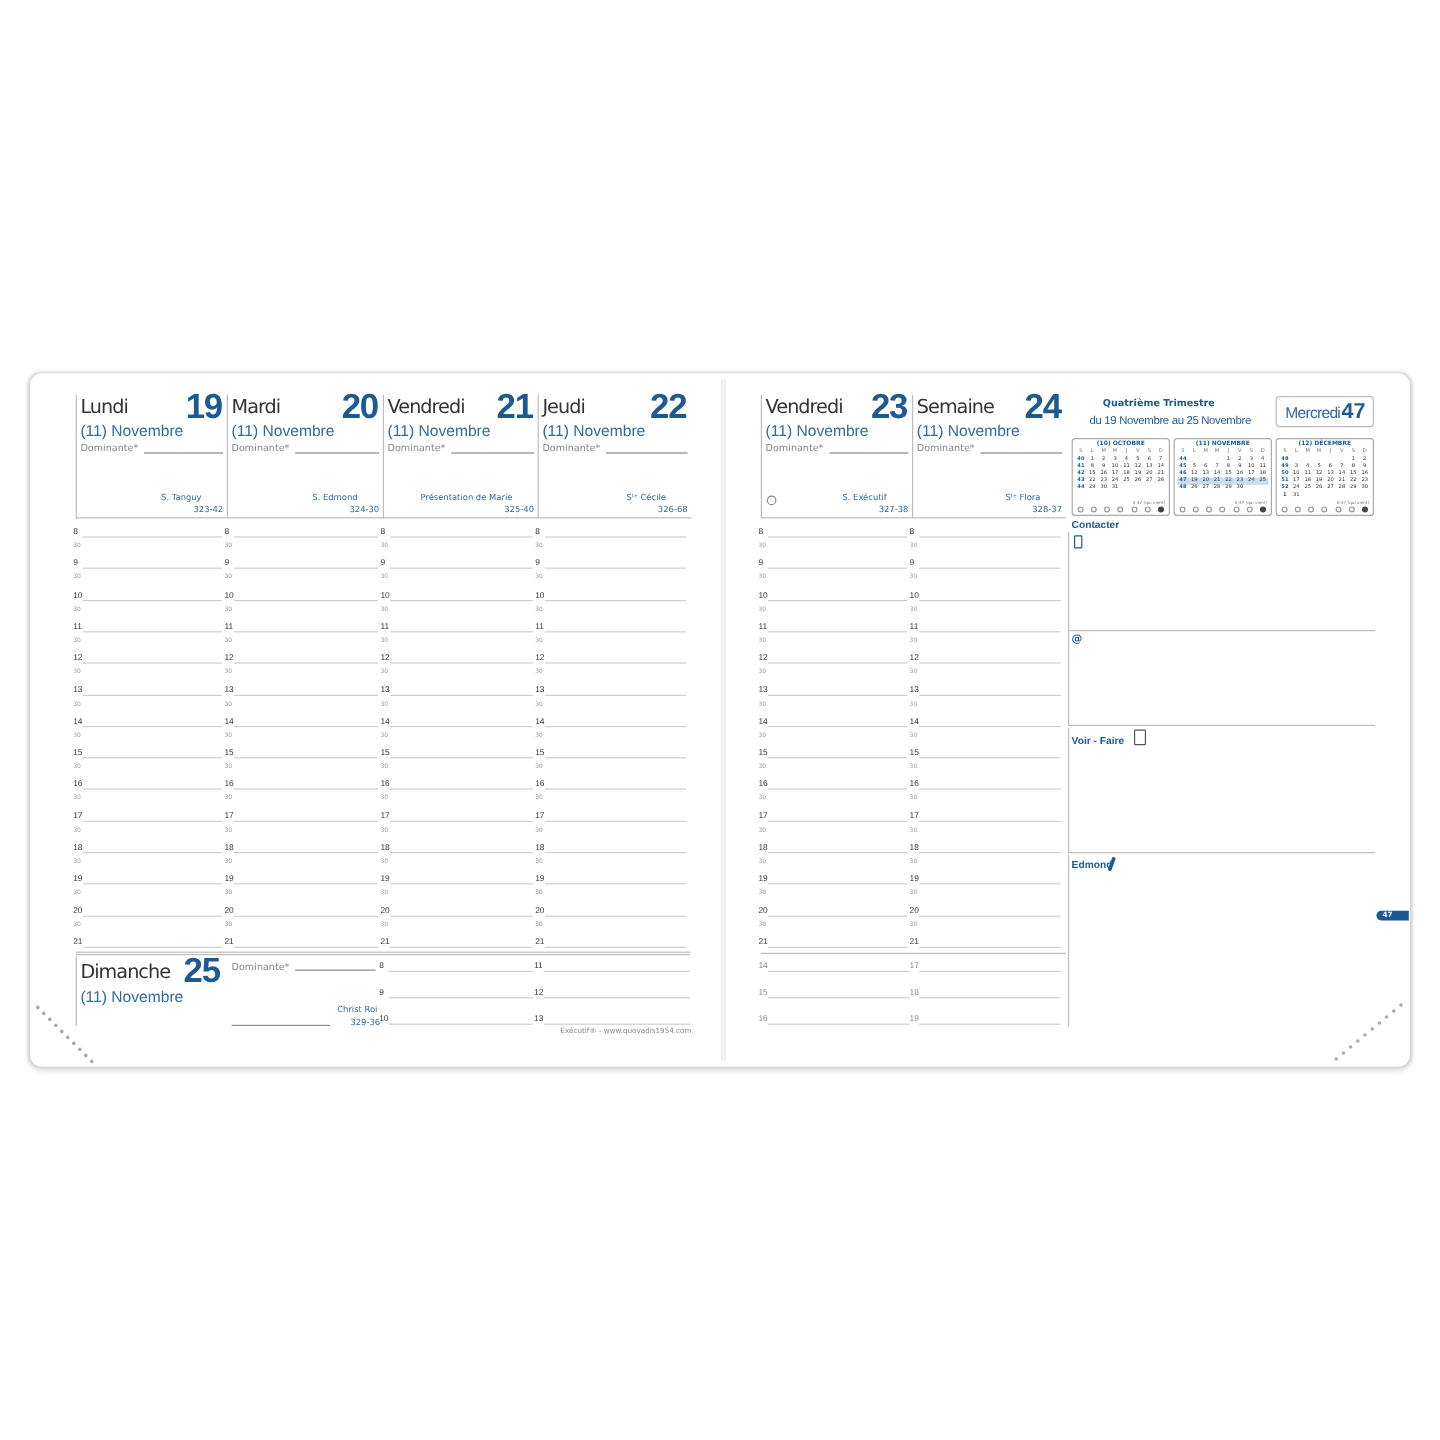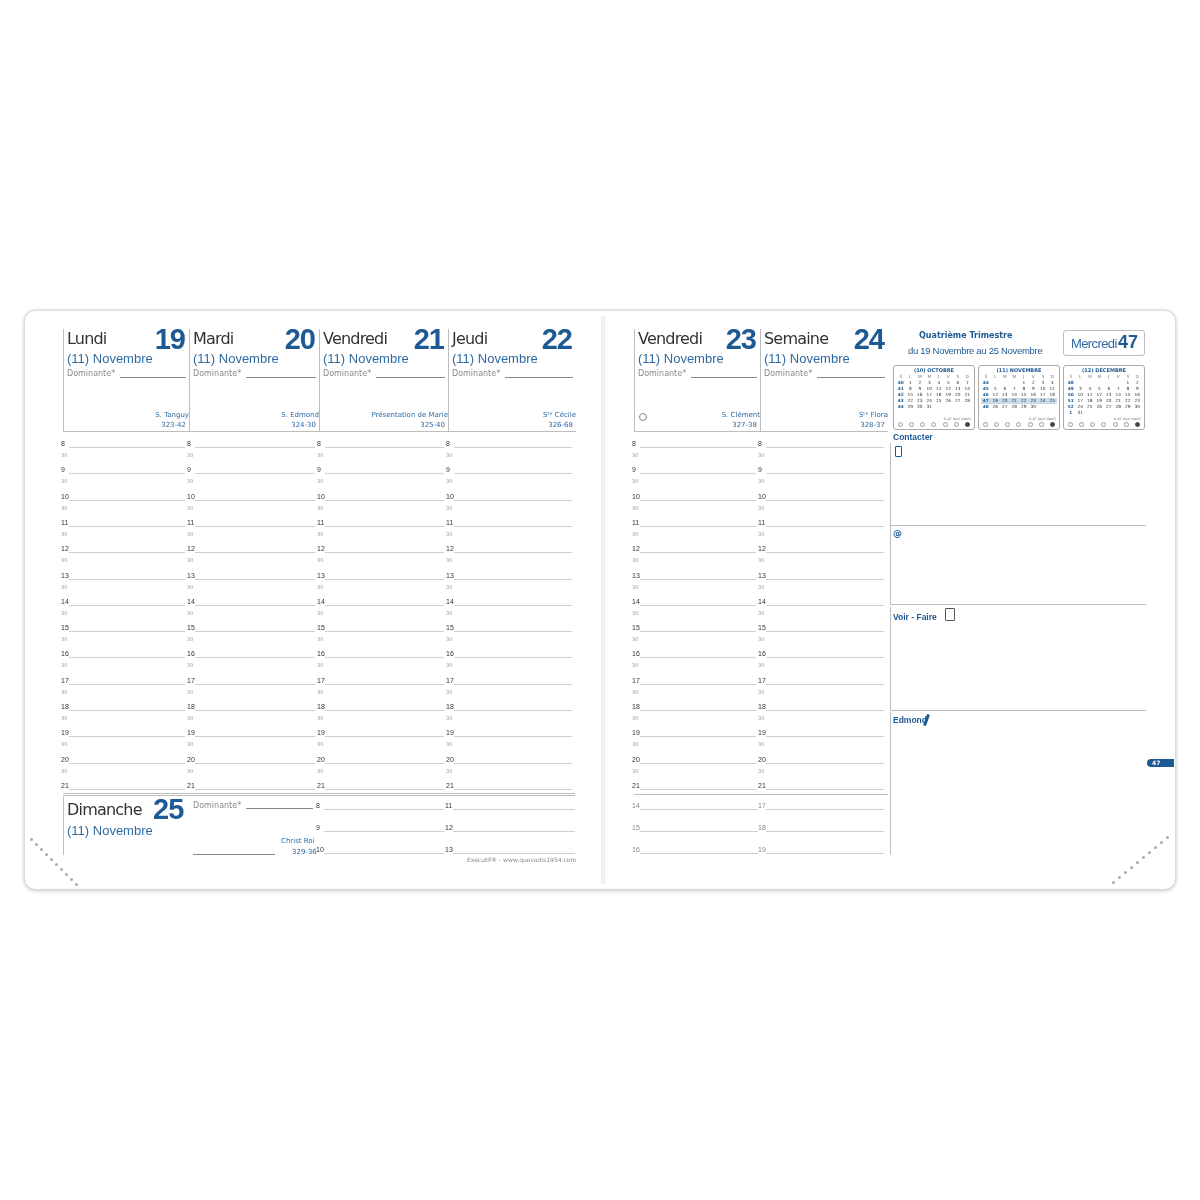--- a/index.html
+++ b/index.html
@@ -5,21 +5,21 @@
   html,body{margin:0;padding:0;background:#ffffff;}
   body{width:1200px;height:1200px;position:relative;font-family:"DejaVu Sans","Liberation Sans",sans-serif;color:#333;overflow:hidden;}
   .planner{position:absolute;left:25px;top:311px;width:1150px;height:578px;background:#fff;border-radius:10px;box-shadow:0 0 3px 1px #cfcfcf, 0 2px 5px #d8d8d8;}
   .gutter{position:absolute;left:601px;top:316px;width:4px;height:568px;background:linear-gradient(90deg,#e8e8e8,#f6f6f6,#e8e8e8);}
   .day-head{position:absolute;height:103px;border-left:1px solid #bdbdbd;border-bottom:1px solid #bdbdbd;box-sizing:border-box;}
   .dname{position:absolute;left:3px;top:0px;font-size:16px;color:#333;letter-spacing:-0.8px;font-family:"DejaVu Sans",sans-serif;}
   .dnum{position:absolute;right:4px;top:-6px;font-size:29px;font-weight:bold;color:#1d5a93;letter-spacing:-1px;font-family:"Liberation Sans",sans-serif;}
   .dmonth{position:absolute;left:3px;top:22px;font-size:13px;color:#2f6aa3;font-family:"Liberation Sans",sans-serif;}
   .dom{position:absolute;left:3px;top:40px;font-size:8px;color:#888;}
   .domline{position:absolute;top:48px;height:0;border-top:1px solid #8a8a8a;}
-  .saint{position:absolute;right:0;top:82px;font-size:7px;color:#2f6aa3;white-space:nowrap;}
+  .saint{position:absolute;right:21px;top:82px;font-size:7px;color:#2f6aa3;white-space:nowrap;}
   .daynum{position:absolute;right:3px;top:92px;font-size:7px;color:#2f6aa3;text-align:right;}
   .circle{position:absolute;left:4px;top:84px;width:6px;height:6px;border:1px solid #888;border-radius:50%;}
   .hlabel{position:absolute;left:0;font-size:7px;color:#333;font-family:"Liberation Sans",sans-serif;}
   .half{position:absolute;left:0;font-size:5px;color:#999;}
   .hline{position:absolute;height:0;border-top:1px solid #cfcfcf;}
   .sun{position:absolute;}
   .right-panel .title{position:absolute;font-size:8px;font-weight:bold;color:#1d5a93;}
   .week-box{position:absolute;left:1063px;top:330px;width:82px;height:26px;border:1px solid #bdbdbd;border-radius:3px;box-sizing:border-box;}
   .mini-cal{position:absolute;top:365px;width:82px;height:65px;border:1px solid #aaa;border-radius:3px;box-sizing:border-box;}
   .mini-cal .mtitle{position:absolute;left:0;right:0;top:1px;text-align:center;font-size:5px;font-weight:bold;color:#1d5a93;}
@@ -276,21 +276,21 @@
   </div>
 <span style="position:absolute;left:467px;top:856px;font-size:6px;color:#888;">Exécutif® - www.quovadis1954.com</span>
 
 <div id="right-heads">
     <div class="day-head" style="left: 634px; top: 329px; width: 126px;">
       <span class="dname">Vendredi</span>
       <span class="dnum">23</span>
       <span class="dmonth">(11) Novembre</span>
       <span class="dom">Dominante*</span>
       <div class="domline" style="left: 56px; width: 66px;"></div>
-      <span class="saint">S. Clément</span>
+      <span class="saint">S. Exécutif</span>
       <span class="daynum">327-38</span>
       <span class="circle"></span>
     </div>
     <div class="day-head" style="left: 760px; top: 329px; width: 128px;">
       <span class="dname">Semaine</span>
       <span class="dnum">24</span>
       <span class="dmonth">(11) Novembre</span>
       <span class="dom">Dominante*</span>
       <div class="domline" style="left: 56px; width: 68px;"></div>
       <span class="saint">Sᵗᵉ Flora</span>

